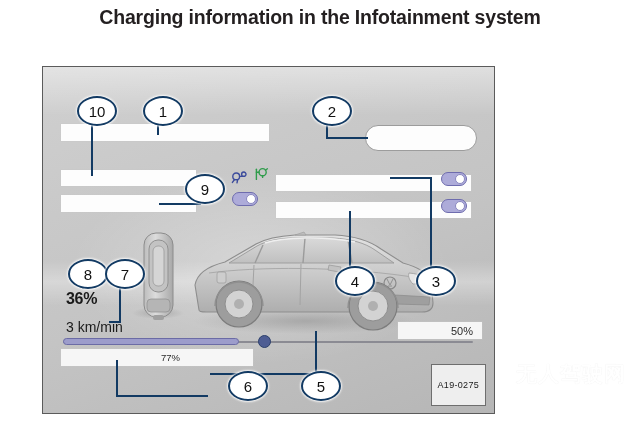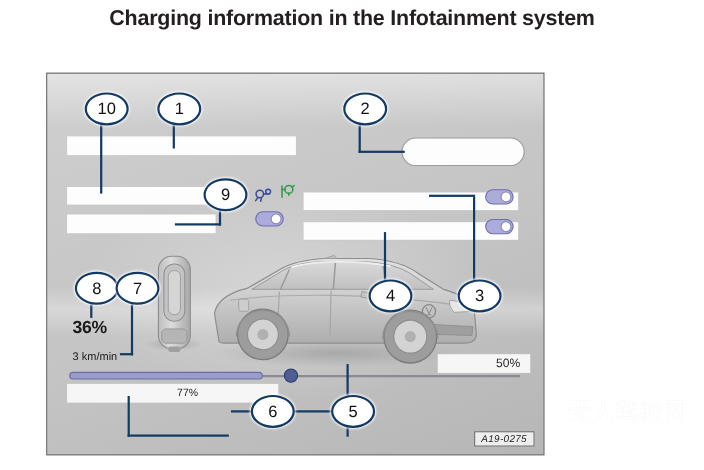--- a/index.html
+++ b/index.html
@@ -106,21 +106,21 @@
   }
 
   
   .pct-big{
     position:absolute;
     font-size:16px;font-weight:bold;color:#1a1a1a;
     letter-spacing:-0.3px;
   }
   .rate{
     position:absolute;
-    font-size:10px;color:#1a1a1a;
+    font-size:14px;color:#1a1a1a;
     white-space:nowrap;
   }
   .pct-small{
     position:absolute;
     font-size:9.5px;color:#2a2a2a;
     white-space:nowrap;
   }
   .pct-right{
     position:absolute;
     font-size:11px;color:#2a2a2a;
@@ -132,38 +132,38 @@
     position:absolute;
     width:40px;height:30px;
     border-radius:50%;
     background:#ffffff;
     border:2px solid #123a63;
     box-sizing:border-box;
     display:flex;align-items:center;justify-content:center;
     font-size:15px;color:#111111;
     z-index:6;
     box-shadow:0 0 2px 1px rgba(255,255,255,.85);
+    margin-top:12px;
   }
   .leader{
     position:absolute;
     background:#123a63;
     z-index:5;
   }
   .leader.v{width:2.2px;}
   .leader.h{height:2.2px;}
 
   
   .idbox{
     position:absolute;
     border:1px solid #6e6e6e;
     background:#eeeeee;
     font-size:9px;color:#1a1a1a;
-    padding:1px 6px;
+    padding:15px 6px;
     letter-spacing:.3px;
-    font-style:italic;
   }
 
   
   .watermark{
     position:absolute;
     left:505px;top:360px;
     width:132px;
     text-align:center;
     color:#ffffff;
     opacity:.78;

